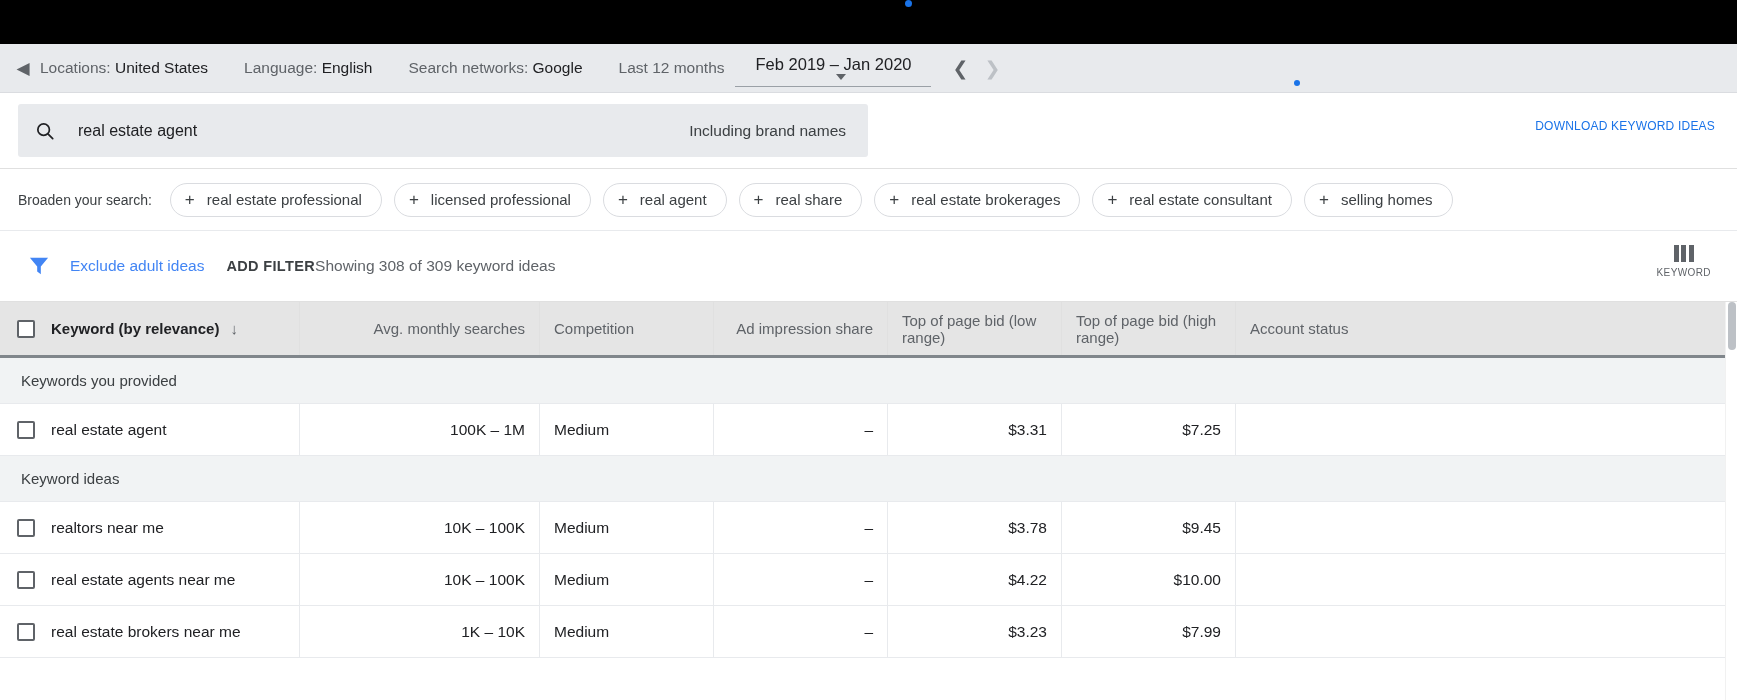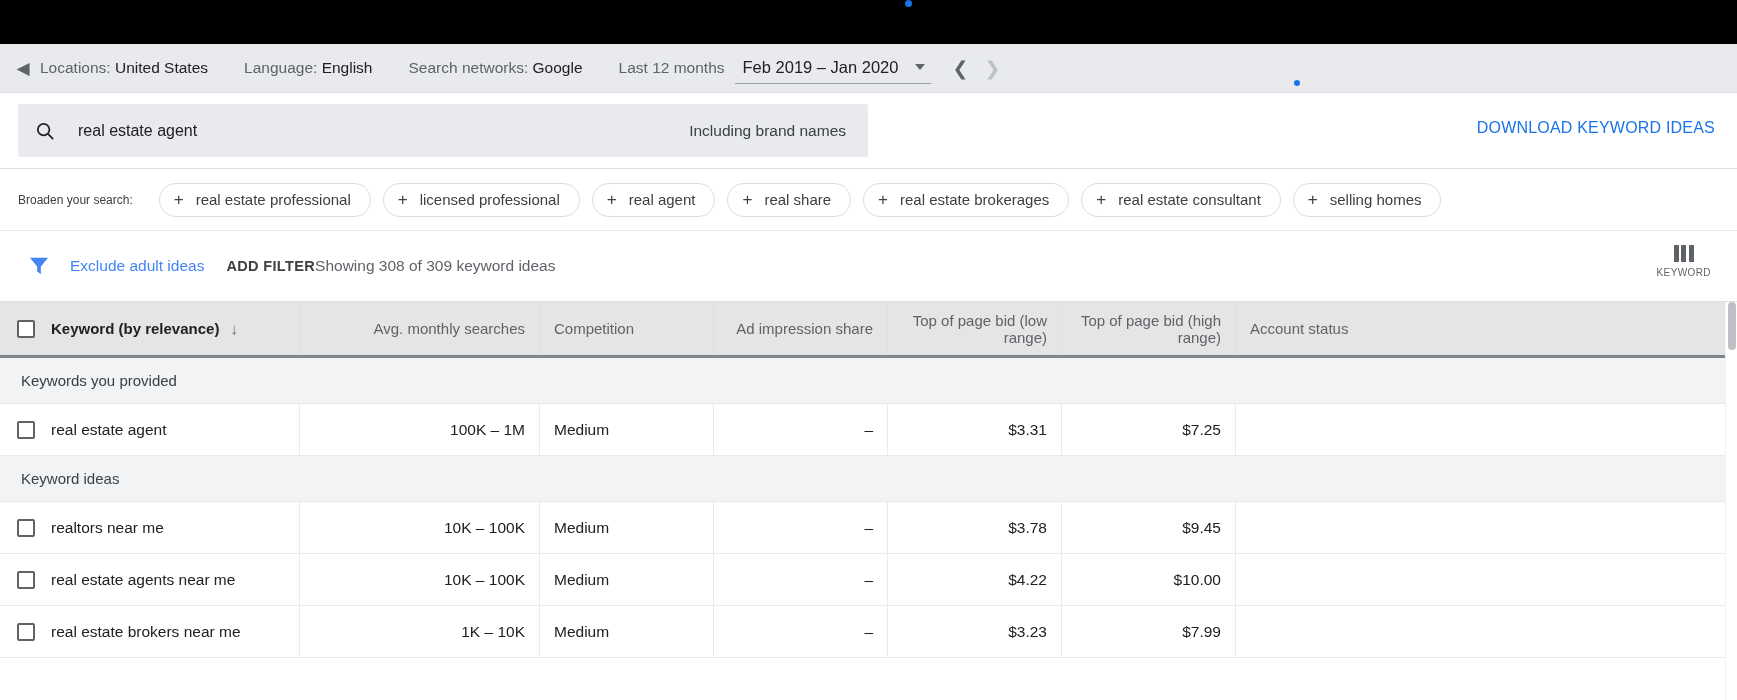--- a/index.html
+++ b/index.html
@@ -36,21 +36,21 @@
   .setting {
     font-size: 15.5px; color: #5f6368; margin-right: 36px; white-space: nowrap;
     cursor: pointer;
   }
   .setting .val { color: #202124; }
   .date-group { display: flex; align-items: center; }
   .date-label { font-size: 15.5px; color: #5f6368; margin-right: 10px; }
   .date-select {
     display: flex; align-items: center; justify-content: space-between;
     min-width: 196px; border-bottom: 1px solid #9aa0a6;
-    padding: 5px 6px 6px 8px; cursor: pointer;
+    padding: 5px 6px 6px 8px; cursor: pointer; flex-direction: column;
   }
   .date-select .dtext { font-size: 16.5px; color: #202124; }
   .caret {
     width: 0; height: 0; margin-left: 14px;
     border-left: 5.5px solid transparent; border-right: 5.5px solid transparent;
     border-top: 6px solid #5f6368;
   }
   .navchev {
     font-size: 19px; color: #5f6368; margin-left: 22px; cursor: pointer;
     user-select: none; line-height: 1;
@@ -74,31 +74,31 @@
     cursor: text;
   }
   .mag {
     width: 22px; height: 22px; margin-right: 22px; flex: 0 0 auto;
     display: block;
   }
   .searchtext { flex: 1; font-size: 16px; color: #202124; }
   .brandnames { font-size: 15.5px; color: #3c4043; white-space: nowrap; }
   .download-link {
     position: absolute; right: 22px; top: 26px;
-    font-size: 16px; font-weight: 500; letter-spacing: .2px;
+    font-size: 12px; font-weight: 500; letter-spacing: .2px;
     color: #1a73e8; cursor: pointer; white-space: nowrap;
   }
 
   
   .broadenrow {
     position: absolute; top: 169px; left: 0; width: 1737px; height: 62px;
     background: #fff; display: flex; align-items: center; padding-left: 18px;
     border-bottom: 1px solid #e8eaed;
   }
-  .broaden-label { font-size: 12px; color: #3c4043; margin-right: 26px; white-space: nowrap; }
+  .broaden-label { font-size: 14px; color: #3c4043; margin-right: 18px; white-space: nowrap; }
   .chip {
     display: flex; align-items: center; height: 34px;
     border: 1px solid #dadce0; border-radius: 18px;
     padding: 0 19px 0 14px; margin-right: 12px;
     font-size: 15px; color: #3c4043; white-space: nowrap;
     background: #fff; cursor: pointer;
   }
   .chip .plus { font-size: 17px; color: #3c4043; margin-right: 12px; line-height: 1; font-weight: 400; }
 
   
@@ -149,21 +149,21 @@
 
   
   .c-kw   { width: 299px; }
   .c-vol  { width: 240px; justify-content: flex-end; }
   .c-comp { width: 174px; }
   .c-imp  { width: 174px; justify-content: flex-end; }
   .c-low  { width: 174px; justify-content: flex-end; }
   .c-high { width: 174px; justify-content: flex-end; }
   .c-acct { width: 502px; }
 
-  .hdr .c-vol, .hdr .c-imp, .hdr .c-low, .hdr .c-high { justify-content: flex-end; text-align: right; }
+  .hdr .c-vol, .hdr .c-imp, .hdr .c-low, .hdr .c-high { justify-content: flex-end; }
 
   .checkbox {
     width: 18px; height: 18px; border: 2px solid #5f6368; border-radius: 2px;
     flex: 0 0 auto; margin-right: 16px; cursor: pointer; background: #fff;
   }
   .hdr .checkbox { margin-left: 3px; }
   .row .checkbox { margin-left: 3px; }
   .sortarrow { margin-left: 11px; font-size: 15px; color: #5f6368; line-height: 1; }
   .kwname { font-size: 15.5px; color: #202124; }
 

